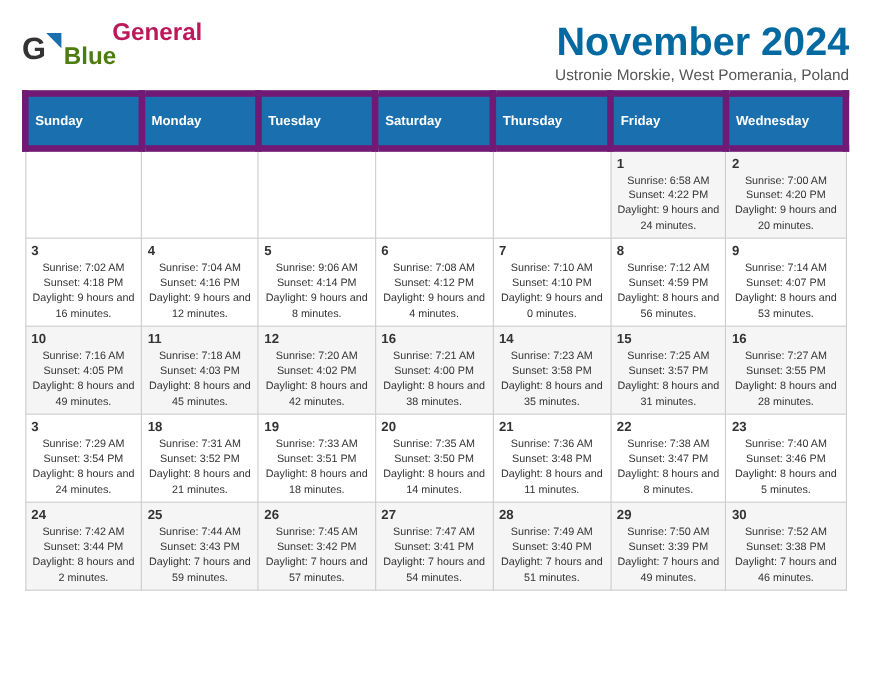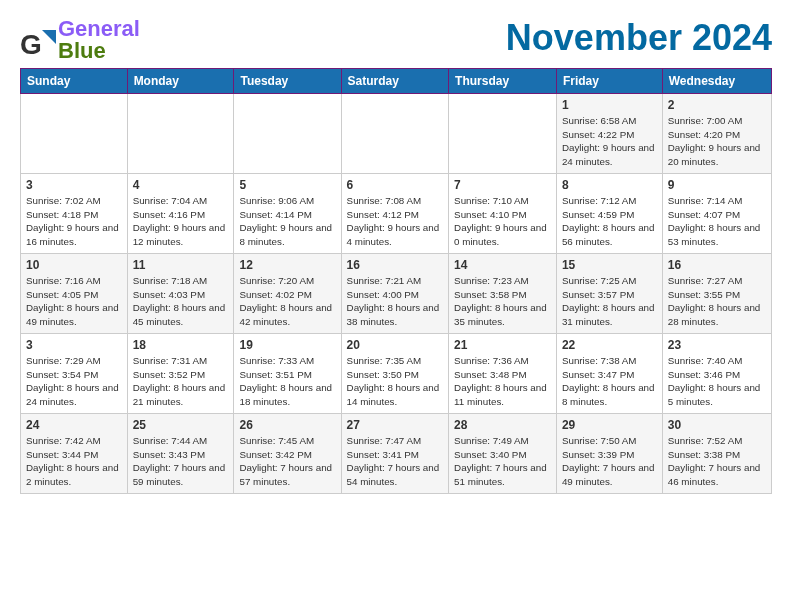--- a/index.html
+++ b/index.html
@@ -21,21 +21,22 @@
       margin-bottom: 6px;
     }
     .logo {
       display: flex;
       align-items: flex-end;
       font-size: 22px;
       font-weight: bold;
       line-height: 1;
     }
     .logo-general {
-      color: #8b5cf6;
+      color: #be185d;
+      margin-left: 44px;
     }
     .logo-blue {
       color: #4d7c0f;
     }
     .logo-icon {
       width: 36px;
       height: 36px;
       margin-right: 2px;
     }
     .title-block {
@@ -55,24 +56,24 @@
     .calendar {
       width: 100%;
       border-collapse: collapse;
       margin-top: 6px;
       font-size: 10.5px;
     }
     .calendar thead th {
       background: #1a6faf;
       color: #fff;
       text-align: left;
-      padding: 5px 6px;
+      padding: 15px 6px;
       font-size: 12px;
       font-weight: bold;
-      border: 1px solid #701a75;
+      border: 6px solid #701a75;
     }
     .calendar tbody td {
       vertical-align: top;
       border: 1px solid #ccc;
       padding: 4px 5px;
       width: 113px;
       height: 80px;
       color: #333;
       background: #fff;
     }
@@ -82,20 +83,21 @@
     .day-num {
       font-weight: bold;
       font-size: 12px;
       display: block;
       margin-bottom: 2px;
     }
     .day-info {
       font-size: 9.8px;
       line-height: 1.4;
       color: #333;
+      text-align: center;
     }
     .empty-cell {
       background: #fff !important;
     }
   </style>
 </head>
 <body>
 
 <div class="page">
   <div class="header">
@@ -104,20 +106,21 @@
         <text x="0" y="28" font-size="28" font-weight="bold" fill="#333">G</text>
         <polygon points="22,4 36,4 36,18" fill="#1a6faf"></polygon>
       </svg>
       <div>
         <span class="logo-general">General</span><br>
         <span class="logo-blue">Blue</span>
       </div>
     </div>
     <div class="title-block">
       <div class="month-title">November 2024</div>
+      <div class="subtitle">Ustronie Morskie, West Pomerania, Poland</div>
     </div>
   </div>
 
   <table class="calendar">
     <thead>
       <tr>
       <th>Sunday</th>
           <th>Monday</th>
           <th>Tuesday</th>
           <th>Saturday</th>

